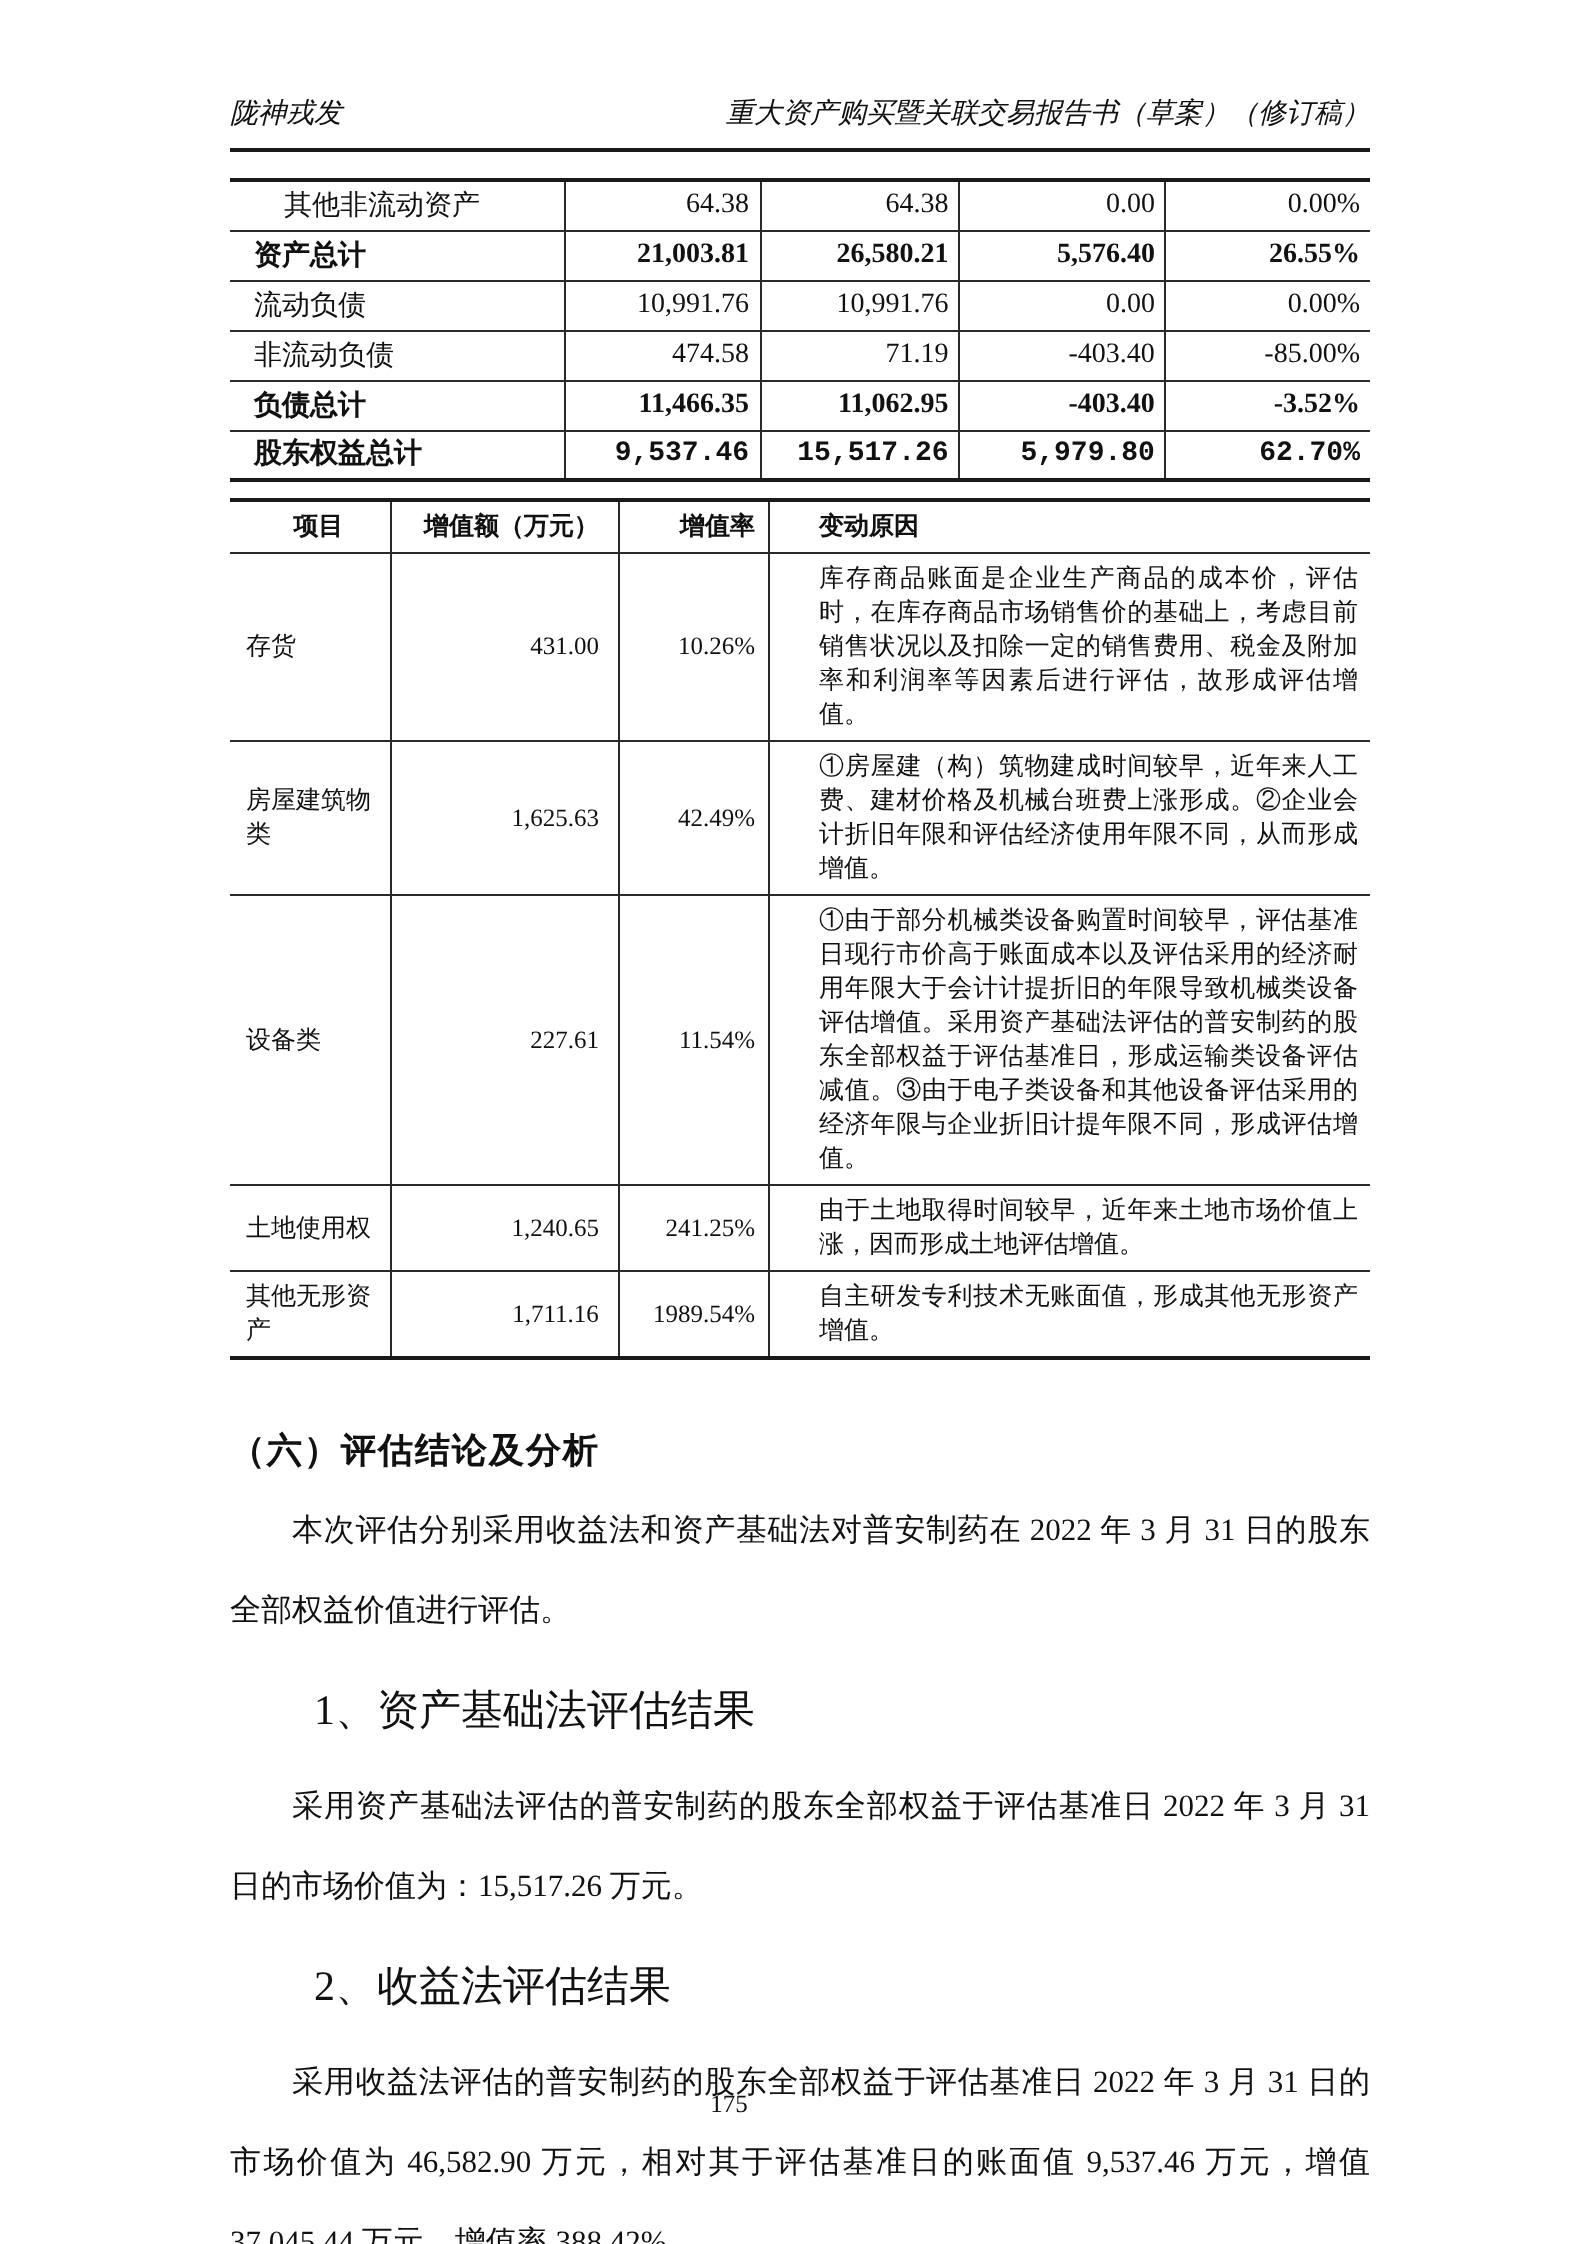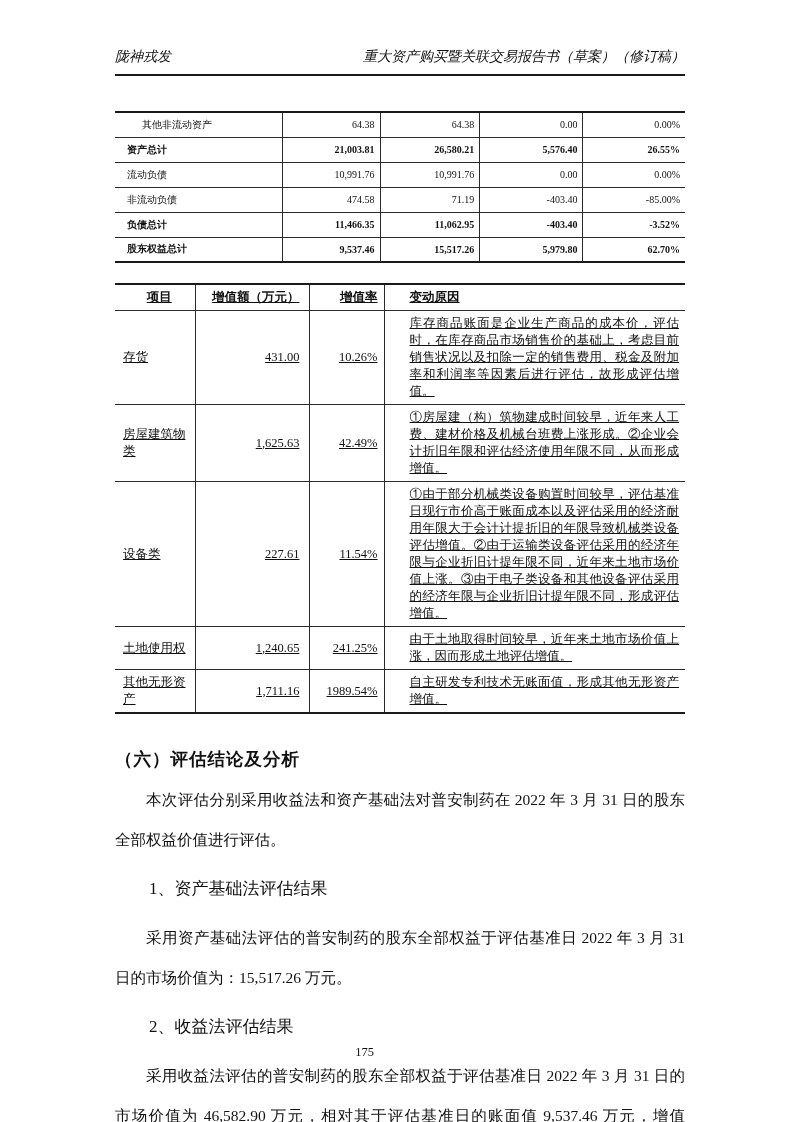--- a/index.html
+++ b/index.html
@@ -19,39 +19,39 @@
   
   .doc-header {
     display: flex; justify-content: space-between; align-items: flex-end;
     font-size: 14px;
     padding-bottom: 8px;
     border-bottom: 2px solid #1a1a1a;
     font-style: italic;
   }
   
   table { border-collapse: collapse; width: 100%; table-layout: fixed; }
-  .summary-table { margin-top: 35px; font-size: 10px; }
+  .summary-table { margin-top: 13px; font-size: 14px; }
   .summary-table td {
     height: 25px;
     border-bottom: 1px solid #2a2a2a;
     white-space: nowrap; overflow: hidden;
   }
   .summary-table tr:first-child td { border-top: 2.5px solid #1a1a1a; }
-  .summary-table tr:last-child td { border-bottom: 2.5px solid #1a1a1a; }
+  .summary-table tr:last-child td { border-bottom: 2.5px solid #1a1a1a; font-family: Liberation Mono, monospace; }
   .summary-table td + td { border-left: 1px solid #2a2a2a; }
   .summary-table .c-label { width: 29.3%; padding-left: 12px; text-align: left; }
   .summary-table .c-label.indent { padding-left: 27px; }
   .summary-table .c-num { text-align: right; padding-right: 5px; }
   .summary-table .c1 { width: 17.2%; } .summary-table .c2 { width: 17.5%; }
   .summary-table .c3 { width: 18.1%; } .summary-table .c4 { width: 17.9%; }
   .summary-table tr.bold td { font-weight: bold; }
   
   .intro-line { margin-top: 12px; font-size: 15px; text-indent: 2em; }
   
-  .reason-table { margin-top: 20px; font-size: 12.5px; line-height: 17px; text-decoration: underline; }
+  .reason-table { margin-top: 8px; font-size: 12.5px; line-height: 17px; }
   .reason-table th, .reason-table td {
     border-bottom: 1px solid #2a2a2a;
     vertical-align: middle;
     font-weight: normal;
   }
   .reason-table th { font-weight: bold; text-align: center; height: 26px; }
   .reason-table thead th { border-top: 2.5px solid #1a1a1a; }
   .reason-table tbody tr:last-child td { border-bottom: 2.5px solid #1a1a1a; }
   .reason-table th + th, .reason-table td + td { border-left: 1px solid #2a2a2a; }
   .reason-table .c-item  { width: 14.2%; padding-left: 8px; }
@@ -65,21 +65,21 @@
     font-family: Liberation Sans, sans-serif;
     letter-spacing: 1px;
   }
   .body-para {
     margin-top: 9px;
     font-size: 15.5px; line-height: 40px;
     text-align: justify; text-indent: 2em;
   }
   .body-sub {
     margin-top: 9px;
-    font-size: 17px; line-height: 40px;
+    font-size: 21px; line-height: 40px;
     text-indent: 2em;
   }
   
   .page-footer {
     position: absolute; left: 0; bottom: 62px; width: 729px;
     text-align: center; font-size: 12.5px;
   }
 </style>
 </head>
 <body>
@@ -158,21 +158,21 @@
       <tr>
         <td class="c-item">房屋建筑物类</td>
         <td class="c-amt">1,625.63</td>
         <td class="c-rate">42.49%</td>
         <td class="c-why">①房屋建（构）筑物建成时间较早，近年来人工费、建材价格及机械台班费上涨形成。②企业会计折旧年限和评估经济使用年限不同，从而形成增值。</td>
       </tr>
       <tr>
         <td class="c-item">设备类</td>
         <td class="c-amt">227.61</td>
         <td class="c-rate">11.54%</td>
-        <td class="c-why">①由于部分机械类设备购置时间较早，评估基准日现行市价高于账面成本以及评估采用的经济耐用年限大于会计计提折旧的年限导致机械类设备评估增值。②由于运输类设备评估采用的经济年限与企业折旧计提年限不同，近年来土地市场价值上涨。③由于电子类设备和其他设备评估采用的经济年限与企业折旧计提年限不同，形成评估增值。</td>
+        <td class="c-why">①由于部分机械类设备购置时间较早，评估基准日现行市价高于账面成本以及评估采用的经济耐用年限大于会计计提折旧的年限导致机械类设备评估增值。采用资产基础法评估的普安制药的股东全部权益于评估基准日，形成运输类设备评估减值。③由于电子类设备和其他设备评估采用的经济年限与企业折旧计提年限不同，形成评估增值。</td>
       </tr>
       <tr>
         <td class="c-item">土地使用权</td>
         <td class="c-amt">1,240.65</td>
         <td class="c-rate">241.25%</td>
         <td class="c-why">由于土地取得时间较早，近年来土地市场价值上涨，因而形成土地评估增值。</td>
       </tr>
       <tr>
         <td class="c-item">其他无形资产</td>
         <td class="c-amt">1,711.16</td>

